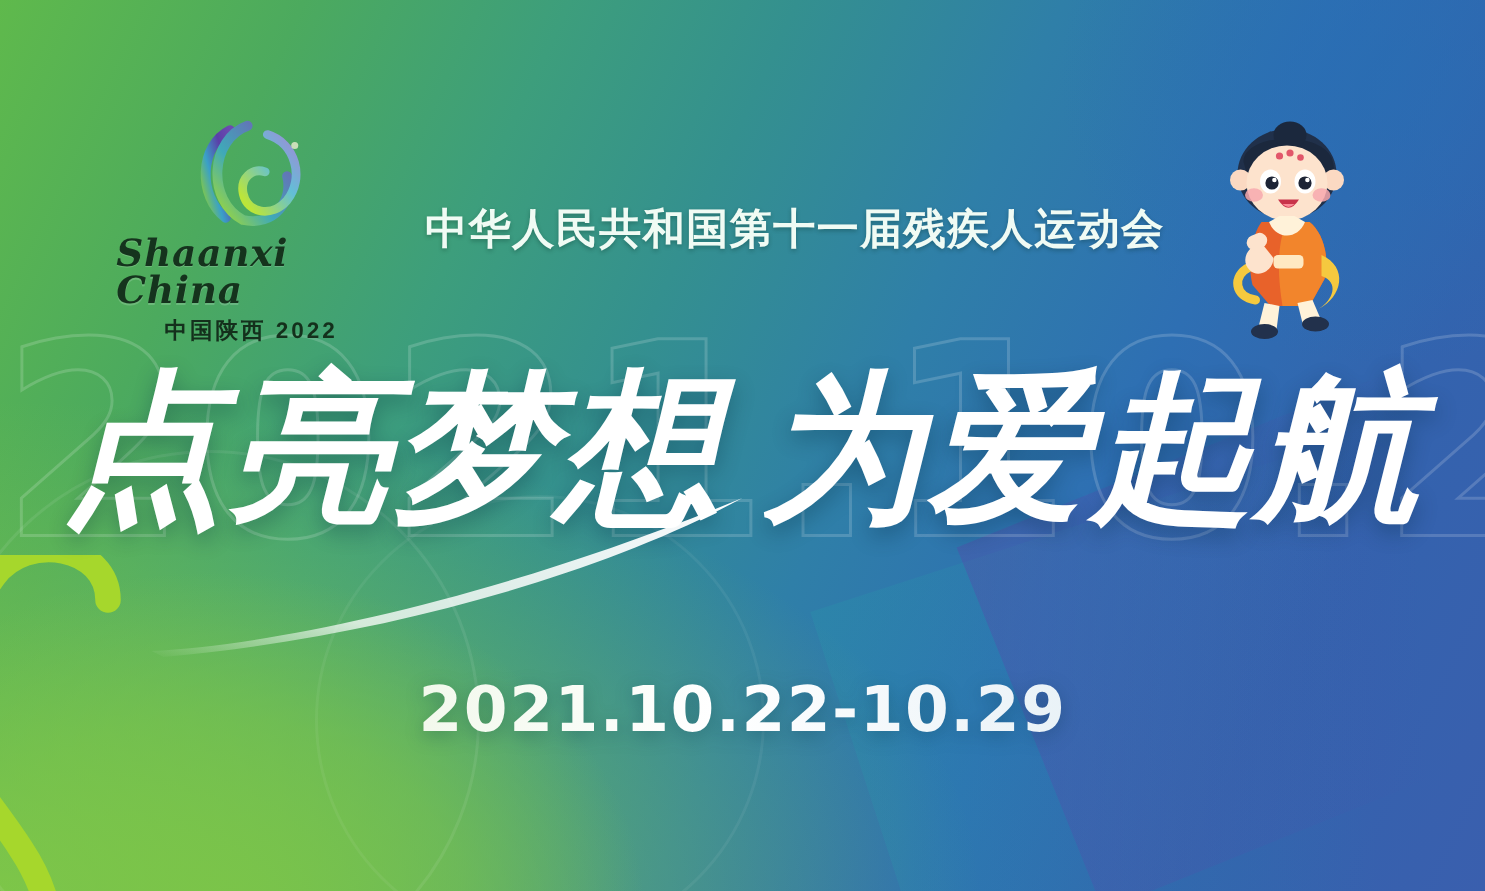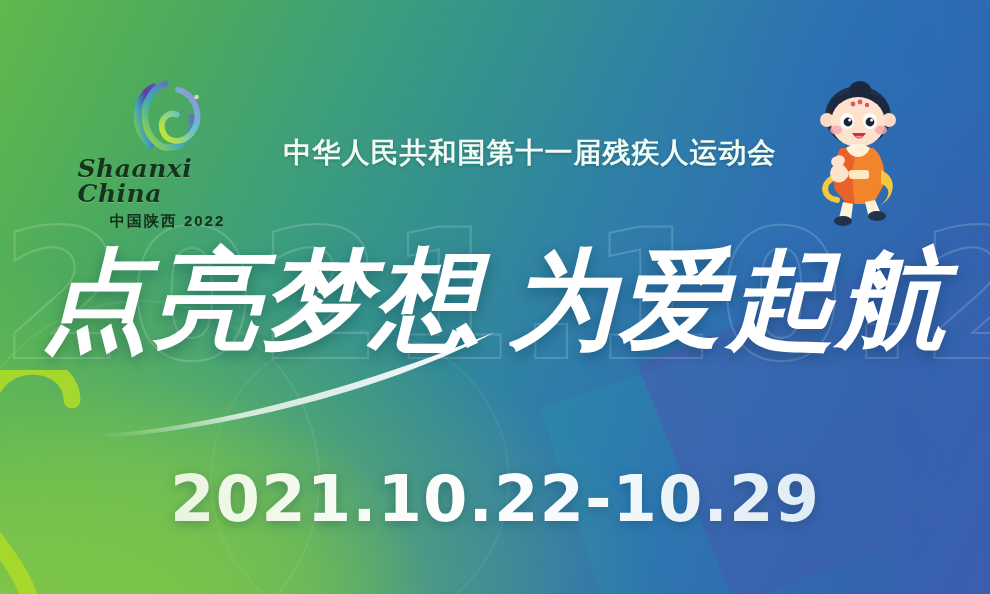--- a/index.html
+++ b/index.html
@@ -120,28 +120,27 @@
   }
   .slogan .sp{display:inline-block;width:26px;}
 
   
   .swoosh{position:absolute;left:95px;top:330px;width:470px;height:110px;pointer-events:none;}
 
   
   .dateline{
     position:absolute;left:0;right:0;top:452px;
     text-align:center;
-    font-size:64px;line-height:1;font-weight:700;
+    font-size:42px;line-height:1;font-weight:700;
     letter-spacing:1px;
     font-family:"DejaVu Sans","Liberation Sans",sans-serif;
     background:linear-gradient(100deg,#cfe9b6 0%,#eef7e6 22%,#ffffff 48%,#e9f2f7 72%,#cfe2ef 100%);
     -webkit-background-clip:text;background-clip:text;
     color:transparent;-webkit-text-fill-color:transparent;
     filter:drop-shadow(0 3px 6px rgba(0,45,60,.28));
-    margin-top:15px;
   }
 </style>
 </head>
 <body>
 
 <div class="poster">
 
   <div class="bg-wash-topblue"></div>
   <div class="bg-wash-green"></div>
   <div class="bg-wash-teal"></div>

